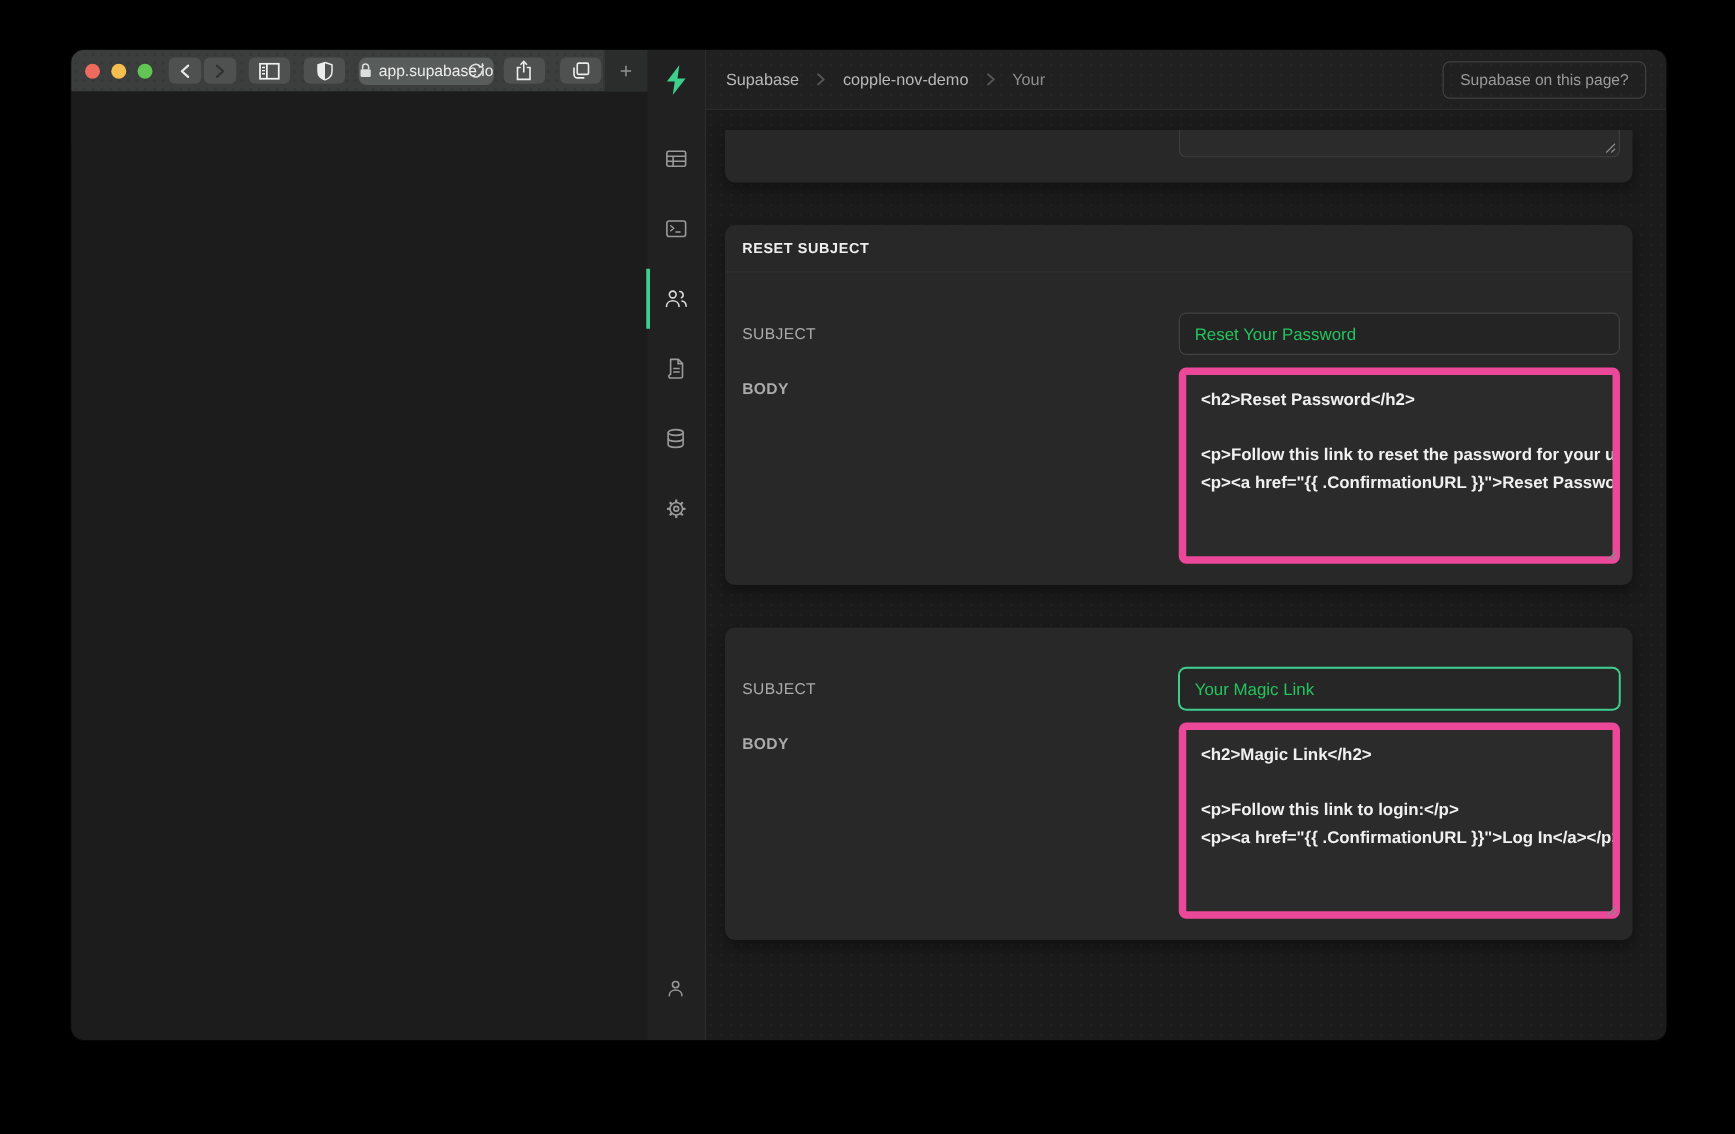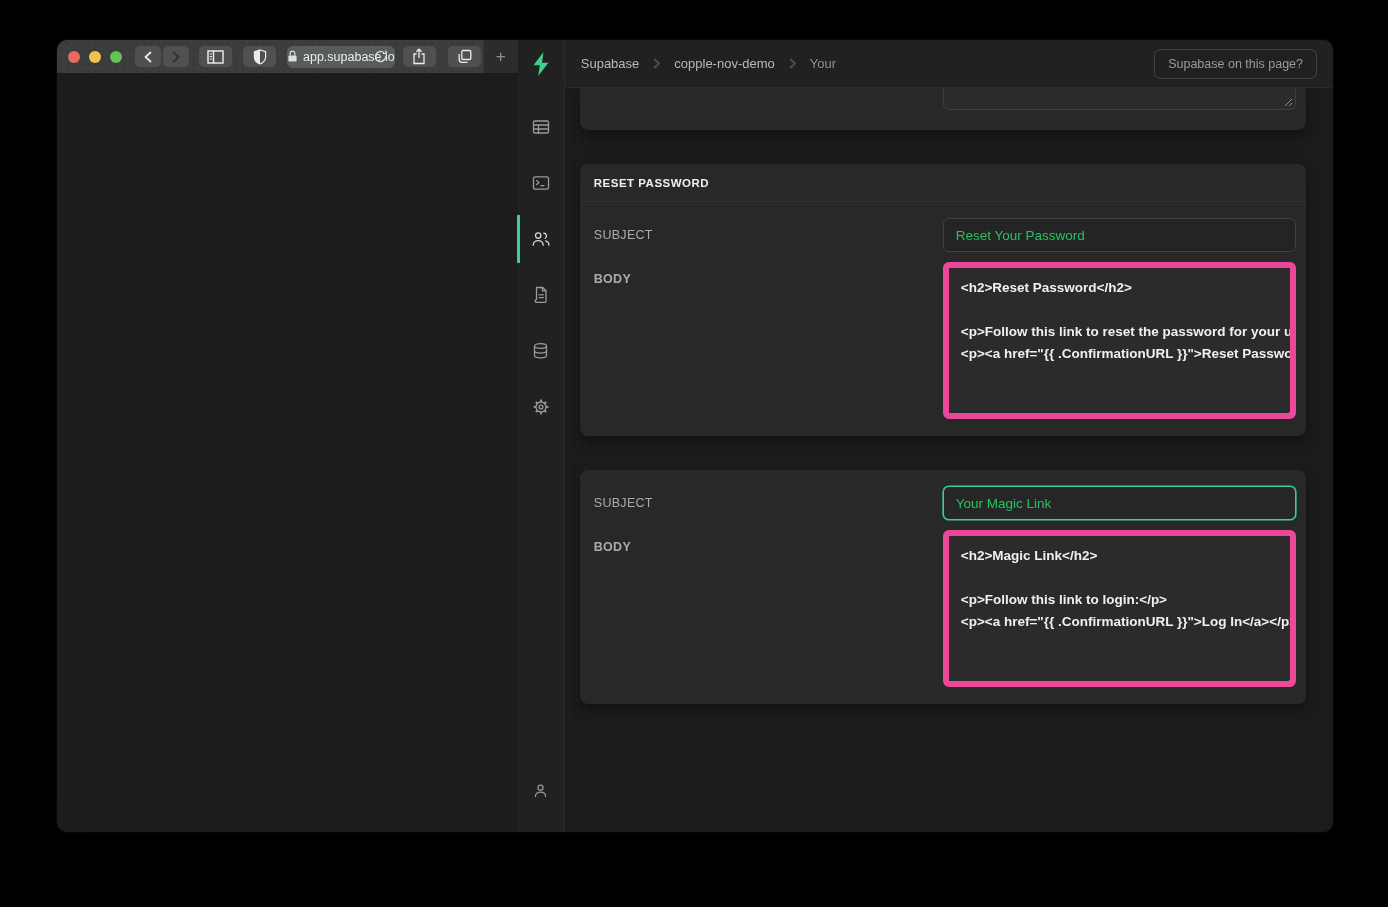--- a/index.html
+++ b/index.html
@@ -87,21 +87,21 @@
   .card.partial { border-radius:0 0 8px 8px; height:42px; padding:0 10px 0 14px; box-shadow:0 5px 12px rgba(0,0,0,.38); }
   .card.partial .grid { padding:0; }
   .card + .card { margin-top:34px; }
 
   .card-head {
     padding:13px 14px 12px 14px; border-bottom:1px solid #313131;
   }
   .card-title { font-size:11.5px; font-weight:bold; letter-spacing:.5px; color:#efefef; }
 
   .card-body { padding:16px 10px 17px 14px; }
-  .grid { display:grid; grid-template-columns:349px 1fr; }
+  .grid { display:grid; grid-template-columns:349px 1fr;margin-top:16px; }
   .grid + .grid { margin-top:10px; }
   .field-label { font-size:12.5px; color:#ababab; letter-spacing:.3px; padding-top:10px; }
   .field-label.top { padding-top:10px;font-weight:bold; }
 
   .txt-input {
     width:100%; height:34px; background:#242424; border:1px solid #414141; border-radius:6px;
     color:#22c55e; font-size:13.5px; padding:0 12px; font-family:inherit; outline:none;
   }
   .txt-input.focused { border:1px solid var(--accent,#3ecf8e); box-shadow:0 0 0 .6px var(--accent,#3ecf8e); background:#262626; }
 
@@ -321,21 +321,21 @@
                       <path d="M8 1 1 8M8 5 5 8" stroke="#8a8a8a" stroke-width="1"></path>
                     </svg>
                 </span>
               </div>
             </div>
           </div>
         </section>
 
         <section class="card">
           <div class="card-head">
-            <h2 class="card-title">RESET PASSWORD</h2>
+            <h2 class="card-title">RESET SUBJECT</h2>
           </div>
           <div class="card-body">
             <div class="grid">
               <label class="field-label">SUBJECT</label>
               <input class="txt-input" type="text" value="Reset Your Password" style="">
             </div>
             <div class="grid">
               <label class="field-label top">BODY</label>
               <div class="ta-wrap">
                 <textarea class="code-area" spellcheck="false" style="">&lt;h2&gt;Reset Password&lt;/h2&gt;

